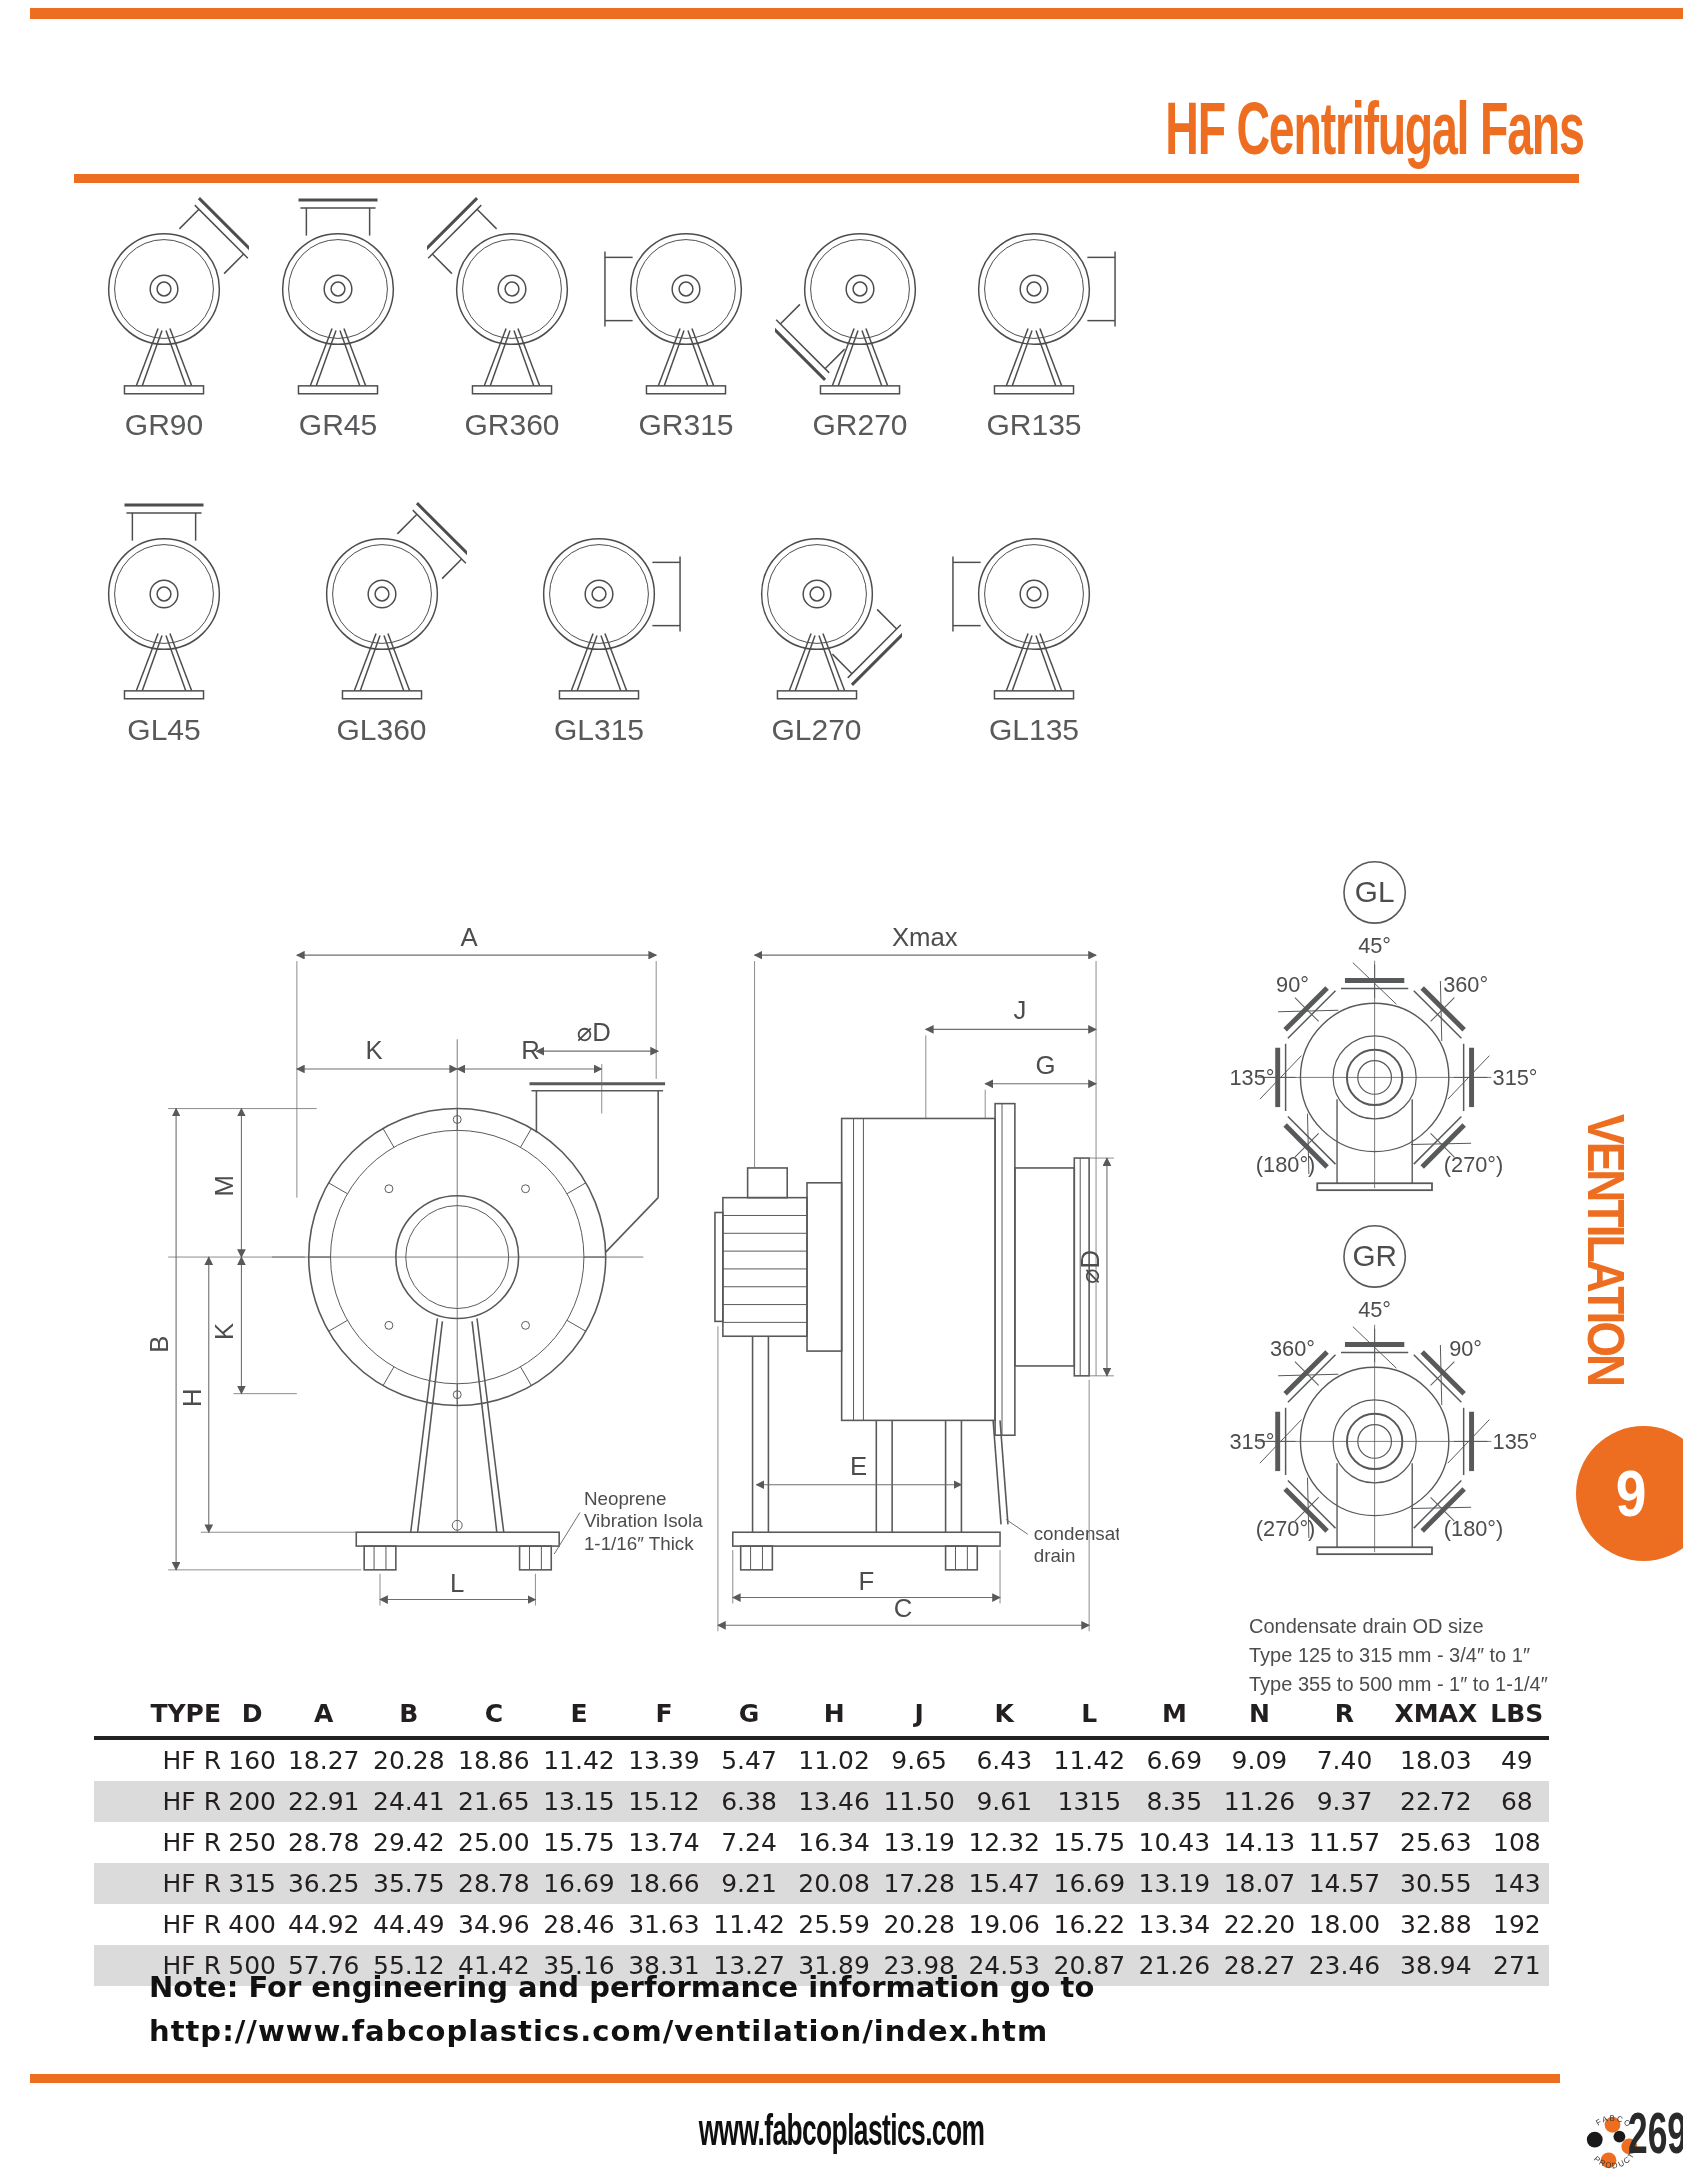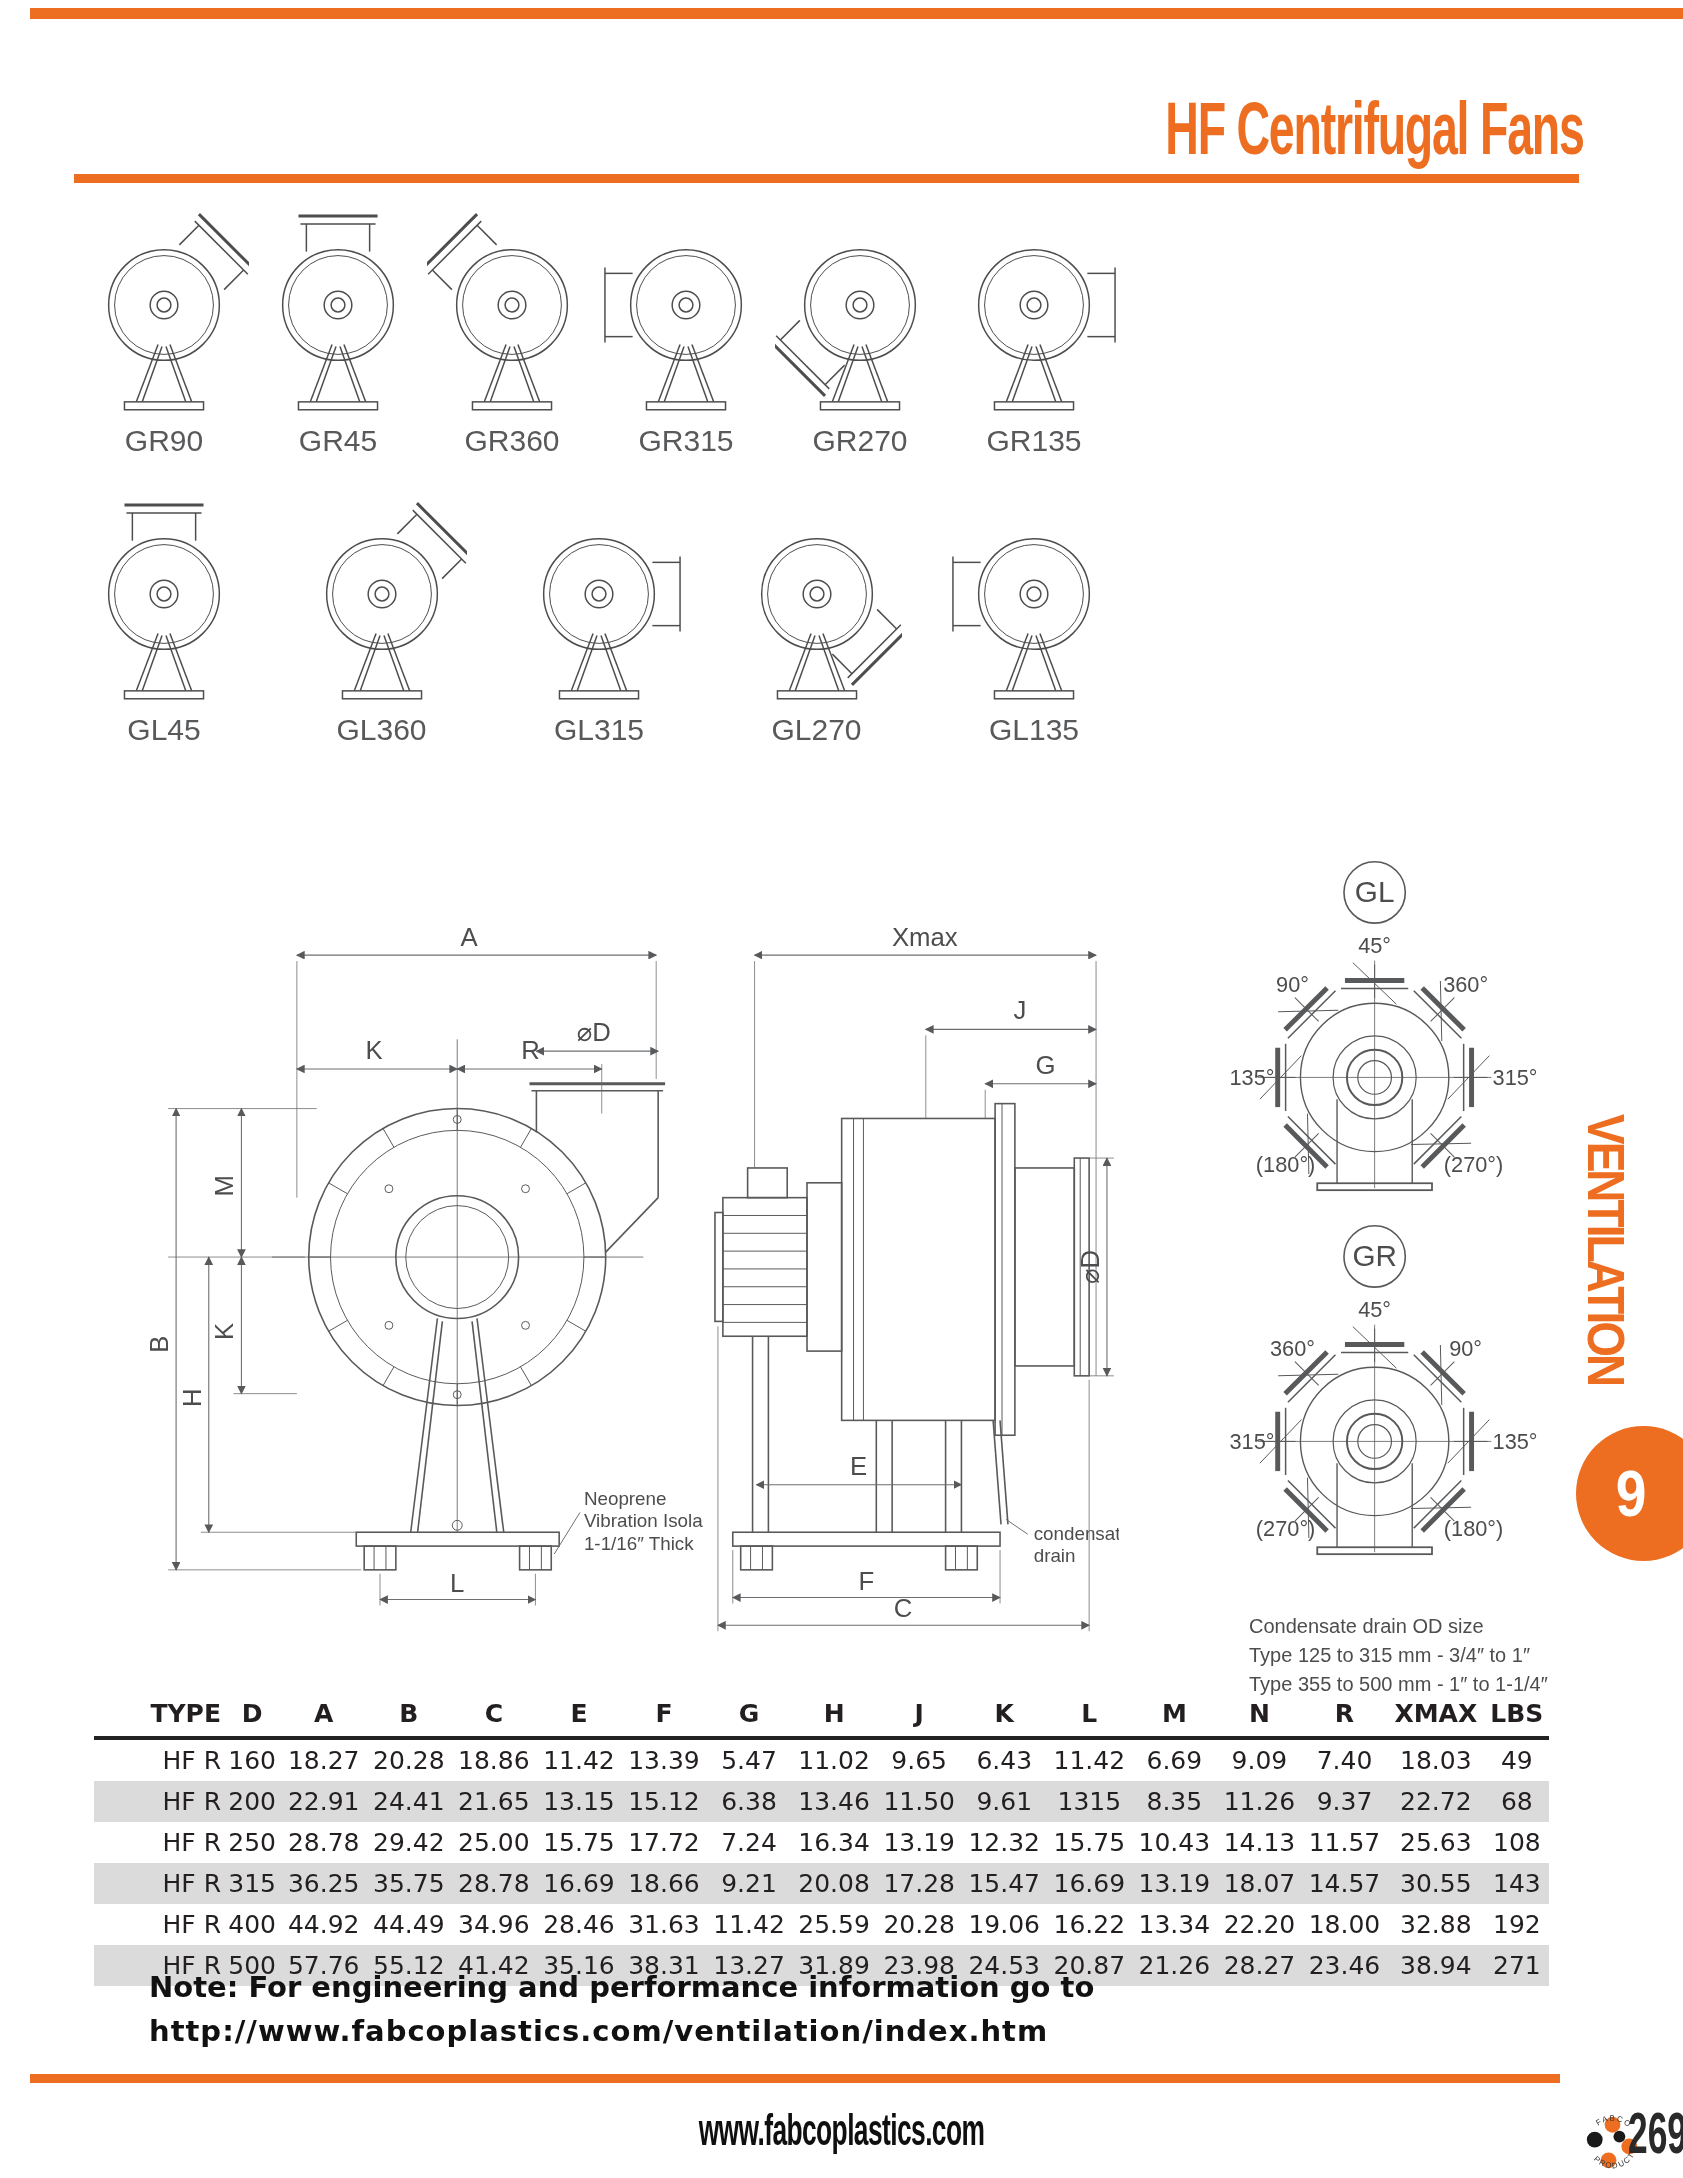--- a/index.html
+++ b/index.html
@@ -13,21 +13,21 @@
   html,body{width:1683px;height:2178px;background:#fff;overflow:hidden;
     font-family:"Liberation Sans","DejaVu Sans",sans-serif;color:var(--ink)}
   .abs{position:absolute}
 
   .top-bar{left:30px;top:8px;width:1653px;height:11px;background:var(--accent)}
   .page-title{top:91px;right:99px;font-size:75px;font-weight:bold;color:var(--accent);
     letter-spacing:-2px;transform:scaleX(0.62);transform-origin:100% 50%;white-space:nowrap;line-height:1}
   .title-rule{left:74px;top:174px;width:1505px;height:9px;background:var(--accent)}
 
   .fan-row{left:79px;width:1040px;display:flex;justify-content:space-between}
-  .fan-row-1{top:188px}
+  .fan-row-1{top:172px}
   .fan-row-2{top:477px}
   .fan-cell{width:170px;text-align:center}
   .fan-cell svg{width:170px;height:234px;display:block}
   .fan-label{font-size:30px;color:var(--draw);margin-top:2px;letter-spacing:0}
 
   svg text{font-family:"Liberation Sans","DejaVu Sans",sans-serif}
   .dim{font-size:26px;fill:var(--label)}
   .dim-sm{font-size:19px;fill:var(--label)}
   .rose-ttl{font-size:30px;fill:var(--label)}
   .rose-ang{font-size:22px;fill:var(--label)}
@@ -692,21 +692,21 @@
         <td>22.72</td>
         <td>68</td>
       </tr>
       <tr>
         <td>HF R</td>
         <td>250</td>
         <td>28.78</td>
         <td>29.42</td>
         <td>25.00</td>
         <td>15.75</td>
-        <td>17.72</td>
+        <td>13.74</td>
         <td>7.24</td>
         <td>16.34</td>
         <td>13.19</td>
         <td>12.32</td>
         <td>15.75</td>
         <td>10.43</td>
         <td>14.13</td>
         <td>11.57</td>
         <td>25.63</td>
         <td>108</td>

